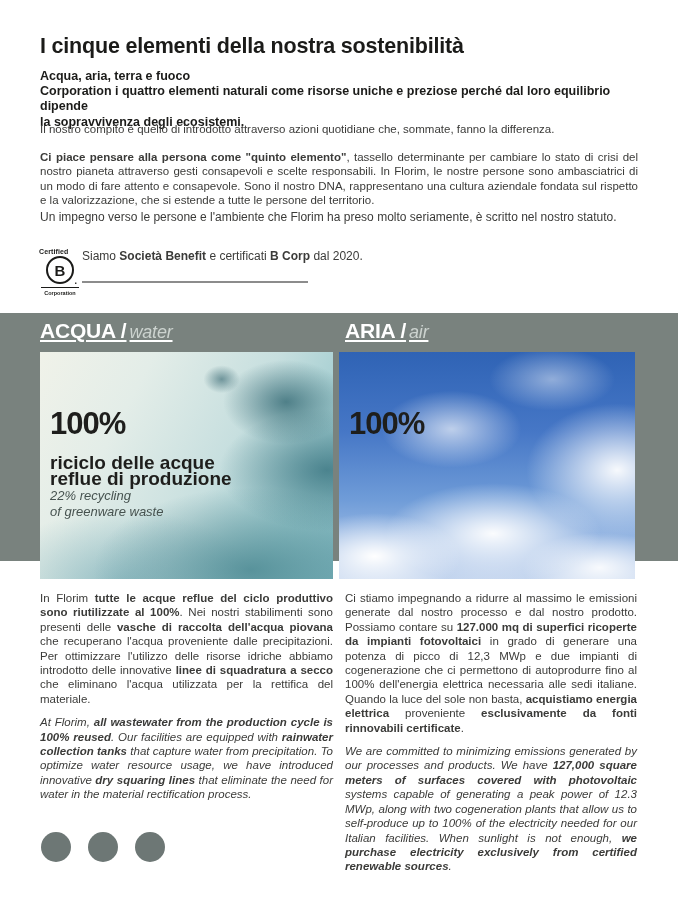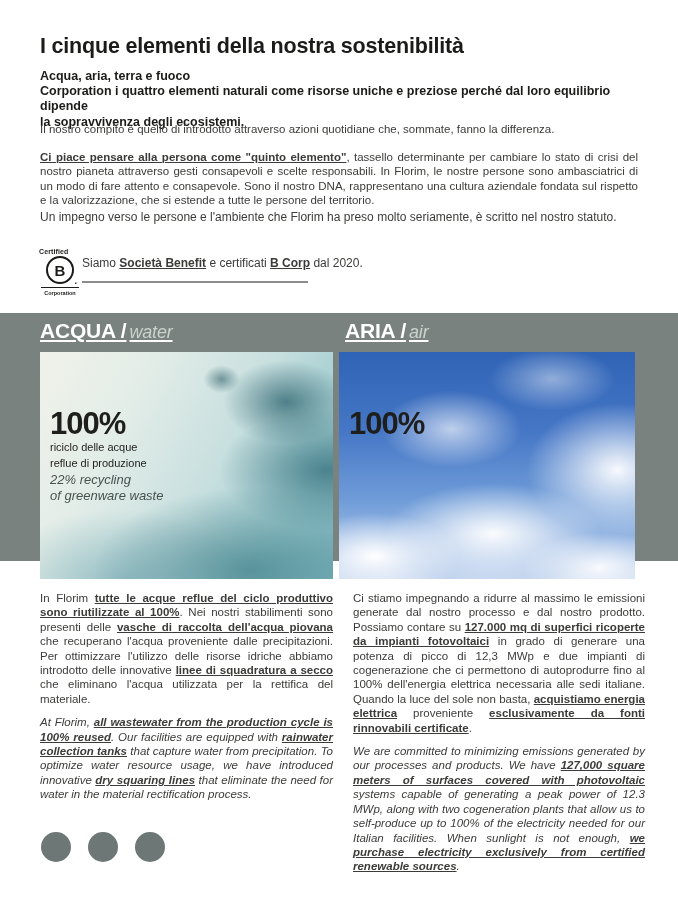--- a/index.html
+++ b/index.html
@@ -5,21 +5,21 @@
   html,body{margin:0;padding:0;background:#ffffff;}
   .page{
     position:relative;
     width:678px;height:904px;
     background:#ffffff;
     font-family:"Liberation Sans", sans-serif;
     color:#3b3b39;
     overflow:hidden;
     padding-left:43px;
   }
-  .b{font-weight:700;text-decoration:underline;}
+  .b{font-weight:700;}
 
   
   .title{
     position:absolute;left:40px;top:34px;width:600px;
     font-size:21.5px;font-weight:700;letter-spacing:-0.2px;color:#1b1b19;margin:0;
   }
   .lead{
     position:absolute;left:40px;top:69px;width:606px;
     font-size:12.5px;font-weight:700;line-height:15.2px;color:#1b1b19;margin:0;
     white-space:pre-line;
@@ -46,21 +46,21 @@
   .bc-circle{
     position:relative;width:24px;height:24px;margin:1px auto 0 auto;
     border:2px solid #1b1b19;border-radius:50%;
     display:flex;align-items:center;justify-content:center;
     font-size:15px;font-weight:700;
   }
   .bc-circle::after{content:".";position:absolute;right:-5px;bottom:-4px;font-size:9px;font-weight:700;}
   .bc-corp{display:block;font-size:5.5px;font-weight:700;margin:3px auto 0 auto;width:38px;
     border-top:1.5px solid #1b1b19;padding-top:1.5px;}
   .bcorp-statement{
-    position:absolute;left:82px;top:256px;width:300px;
+    position:absolute;left:82px;top:249px;width:300px;
     font-size:12px;line-height:14px;margin:0;color:#3b3b39;
   }
   .statement-rule{
     position:absolute;left:82px;top:281px;width:226px;height:2px;background:#8c8c8c;
   }
 
   
   .band{position:absolute;left:0;top:313px;width:678px;height:248px;background:#79827e;}
   .sec-header{position:absolute;top:319px;margin:0;font-size:21px;font-weight:700;color:#ffffff;letter-spacing:-0.2px;text-decoration:underline;}
   .sec-header .sub{font-style:italic;font-weight:400;font-size:18px;color:#ccd3cf;margin-left:3px;}
@@ -85,28 +85,28 @@
       radial-gradient(150px 70px at 52% 80%, rgba(255,255,255,0.96), rgba(255,255,255,0) 72%),
       radial-gradient(130px 95px at 94% 52%, rgba(255,255,255,0.95), rgba(255,255,255,0) 70%),
       radial-gradient(100px 55px at 38% 34%, rgba(255,255,255,0.65), rgba(255,255,255,0) 70%),
       radial-gradient(90px 45px at 72% 12%, rgba(255,255,255,0.45), rgba(255,255,255,0) 70%),
       radial-gradient(110px 50px at 88% 95%, rgba(255,255,255,0.9), rgba(255,255,255,0) 70%),
       linear-gradient(180deg,#2f63b5 0%,#4677c6 35%,#6f9cd8 65%,#a9c3e8 90%,#c2d4ee 100%);
   }
 
   .overlay{position:absolute;left:10px;top:56px;width:230px;}
   .stat{font-size:31px;font-weight:700;letter-spacing:-1px;line-height:1;color:#1e1e1c;margin:0;}
-  .stat-label{font-size:11px;font-weight:400;line-height:16px;color:#1e1e1c;margin:0 0 0 0;white-space:pre-line;}
+  .stat-label{font-size:19px;font-weight:700;line-height:16px;color:#1e1e1c;margin:16px 0 0 0;white-space:pre-line;}
   .stat-label-en{font-size:13px;font-style:italic;line-height:16px;color:#46524f;margin:1px 0 0 0;white-space:pre-line;}
   .photo.sky .stat-label-en{color:#3e4a55;}
 
   
   .cols{
     position:absolute;left:40px;top:591px;width:597px;
-    display:grid;grid-template-columns:293px 292px;column-gap:20px;
+    display:grid;grid-template-columns:293px 292px;column-gap:12px;
   }
   .cols p{
     margin:0 0 9px 0;font-size:11.5px;line-height:14.4px;text-align:justify;color:#3b3b39;
   }
   .cols p.en{font-style:italic;}
 
   
   .dots{position:absolute;left:41px;top:832px;display:flex;gap:17px;}
   .dot{width:30px;height:30px;border-radius:50%;background:#6d7775;}
 </style>

